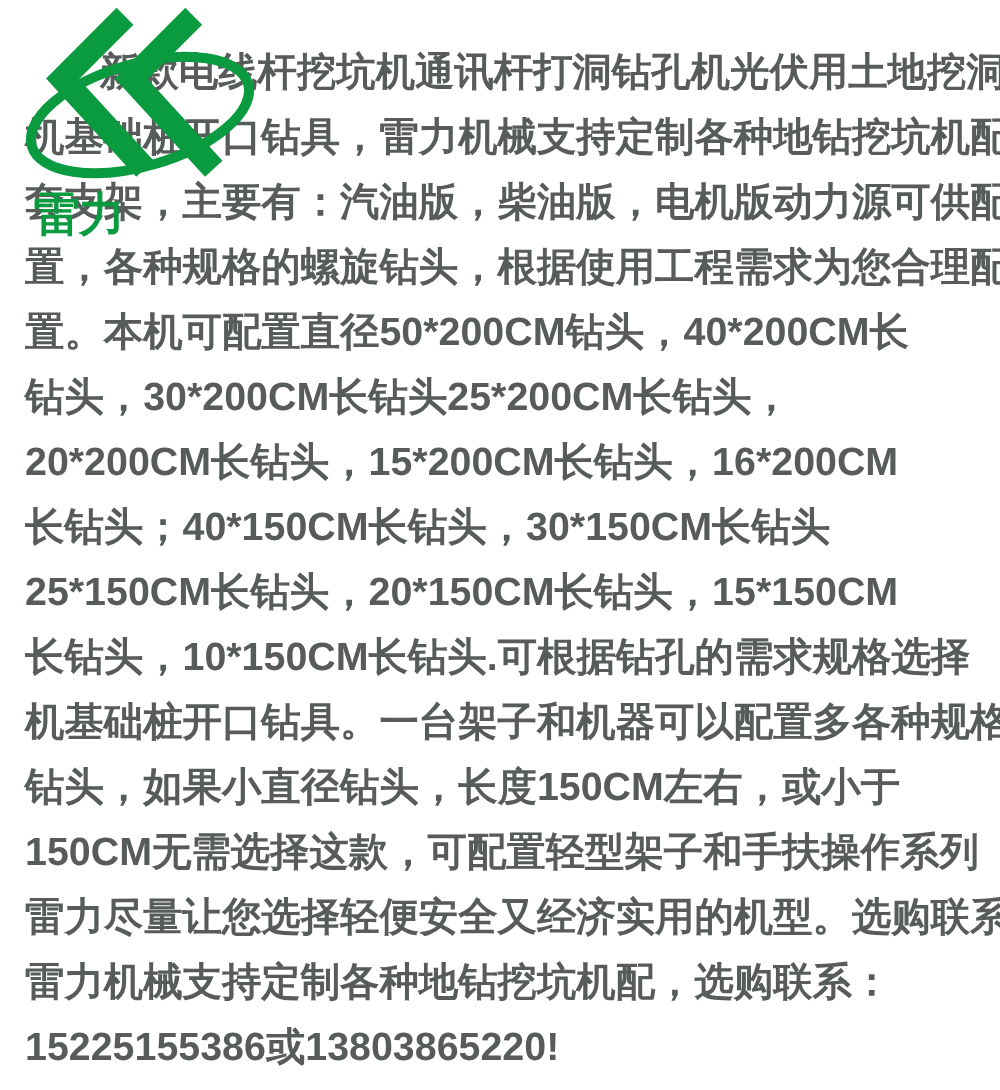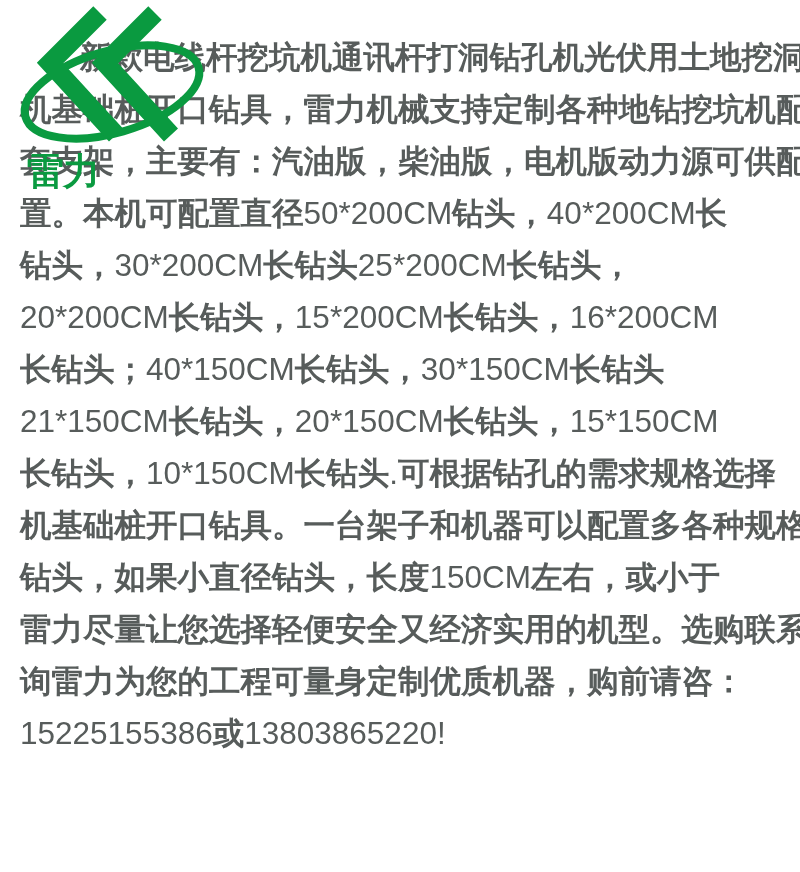--- a/index.html
+++ b/index.html
@@ -27,21 +27,21 @@
     font-weight: 700;
     color: #575c5b;
     white-space: nowrap;
     letter-spacing: 0;
   }
   .line.first {
     text-indent: 60px;
   }
   
   .line .ascii {
-    font-weight: 400;
+    font-weight: 700;
   }
   
   .logo {
     position: absolute;
     left: 8px;
     top: 6px;
     width: 212px;
     height: 186px;
     pointer-events: none;
   }
@@ -62,30 +62,32 @@
   .brand.w1 { left: 19px; }
   .brand.w2 { left: 115px; }
 </style>
 </head>
 <body>
 
 <div class="desc">
   <div class="line first">新款电线杆挖坑机通讯杆打洞钻孔机光伏用土地挖洞</div>
   <div class="line">机基础桩开口钻具，雷力机械支持定制各种地钻挖坑机配</div>
   <div class="line">套支架，主要有：汽油版，柴油版，电机版动力源可供配</div>
+  <div class="line">置，各种规格的螺旋钻头，根据使用工程需求为您合理配</div>
   <div class="line">置。本机可配置直径<span class="ascii">50*200CM</span>钻头，<span class="ascii">40*200CM</span>长</div>
   <div class="line">钻头，<span class="ascii">30*200CM</span>长钻头<span class="ascii">25*200CM</span>长钻头，</div>
   <div class="line"><span class="ascii">20*200CM</span>长钻头，<span class="ascii">15*200CM</span>长钻头，<span class="ascii">16*200CM</span></div>
   <div class="line">长钻头；<span class="ascii">40*150CM</span>长钻头，<span class="ascii">30*150CM</span>长钻头</div>
-  <div class="line"><span class="ascii">21*150CM</span>长钻头，<span class="ascii">20*150CM</span>长钻头，<span class="ascii">15*150CM</span></div>
+  <div class="line"><span class="ascii">25*150CM</span>长钻头，<span class="ascii">20*150CM</span>长钻头，<span class="ascii">15*150CM</span></div>
   <div class="line">长钻头，<span class="ascii">10*150CM</span>长钻头<span class="ascii">.</span>可根据钻孔的需求规格选择</div>
   <div class="line">机基础桩开口钻具。一台架子和机器可以配置多各种规格</div>
   <div class="line">钻头，如果小直径钻头，长度<span class="ascii">150CM</span>左右，或小于</div>
+  <div class="line"><span class="ascii">150CM</span>无需选择这款，可配置轻型架子和手扶操作系列</div>
   <div class="line">雷力尽量让您选择轻便安全又经济实用的机型。选购联系</div>
-  <div class="line">询雷力为您的工程可量身定制优质机器，购前请咨：</div>
+  <div class="line">雷力机械支持定制各种地钻挖坑机配，选购联系：</div>
   <div class="line"><span class="ascii">15225155386</span>或<span class="ascii">13803865220!</span></div>
 </div>
 
 <div class="logo">
   <svg width="212" height="186" viewBox="0 0 212 186">
     <ellipse cx="104" cy="86" rx="90" ry="41" transform="rotate(-16 104 86)" fill="none" stroke="#0a9a40" stroke-width="8"></ellipse>
     <polyline points="92,7 42,57 108,129" fill="none" stroke="#0a9a40" stroke-width="19" stroke-linecap="butt" stroke-linejoin="miter"></polyline>
     <polyline points="147,7 97,57 163,129" fill="none" stroke="#0a9a40" stroke-width="19" stroke-linecap="butt" stroke-linejoin="miter"></polyline>
   </svg>
   <span class="brand w1">雷力</span>

